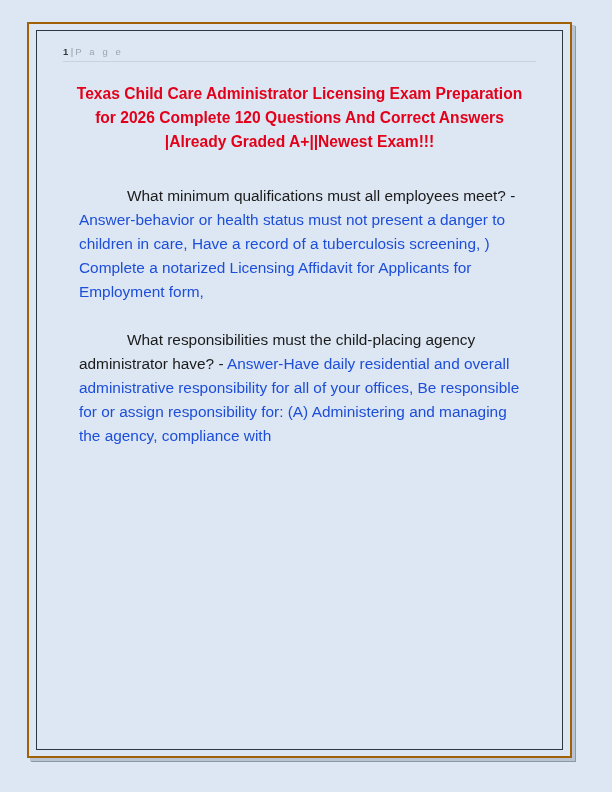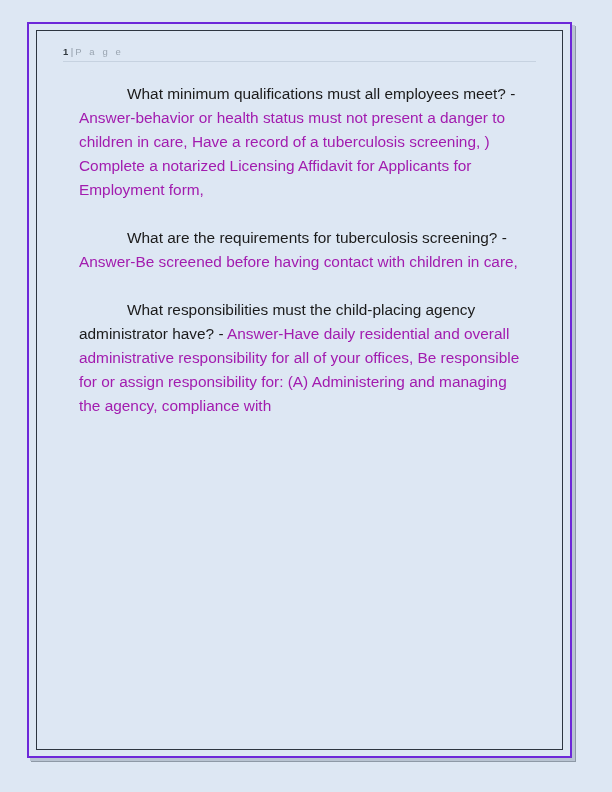--- a/index.html
+++ b/index.html
@@ -22,21 +22,21 @@
   }
 
   
   .page-frame {
     position: absolute;
     left: 27px;
     top: 22px;
     width: 545px;
     height: 736px;
     box-sizing: border-box;
-    border: 2px solid #6d28d9;
+    border: 2px solid #a16207;
     background: #dde7f3;
     box-shadow: 3px 3px 0 0 #b9c4d2, 4px 4px 0 0 #8e99a6;
   }
 
   
   .page-inner {
     position: absolute;
     left: 7px;
     top: 6px;
     right: 7px;
@@ -102,45 +102,43 @@
     margin-bottom: 24px;
     text-align: left;
   }
   .qa-block:last-child { margin-bottom: 0; }
 
   .q-text {
     color: #1b1b1b;
     margin-left: 48px;
   }
   .a-text {
-    color: #a21caf;
+    color: #1d4ed8;
   }
 </style>
 </head>
 <body>
 
 <div class="page-wrap">
   <div class="page-frame">
     <div class="page-inner">
       <div class="content">
 
         <div class="doc-header">
           <span class="hdr-num">1</span><span class="hdr-sep">|</span><span class="hdr-page">P a g e</span>
         </div>
 
+        <div class="doc-title">Texas Child Care Administrator Licensing Exam Preparation for 2026 Complete 120 Questions And Correct Answers |Already Graded A+||Newest Exam!!!</div>
 
         <div class="qa-list">
 
           <div class="qa-block">
             <span class="q-text">What minimum qualifications must all employees meet? - </span><span class="a-text">Answer-behavior or health status must not present a danger to children in care, Have a record of a tuberculosis screening, ) Complete a notarized Licensing Affidavit for Applicants for Employment form,</span>
           </div>
 
-          <div class="qa-block">
-            <span class="q-text">What are the requirements for tuberculosis screening? - </span><span class="a-text">Answer-Be screened before having contact with children in care,</span>
-          </div>
 
 
           <div class="qa-block">
             <span class="q-text">What responsibilities must the child-placing agency administrator have? - </span><span class="a-text">Answer-Have daily residential and overall administrative responsibility for all of your offices, Be responsible for or assign responsibility for: (A) Administering and managing the agency, compliance with</span>
           </div>
 
         </div>
 
       </div>
     </div>

